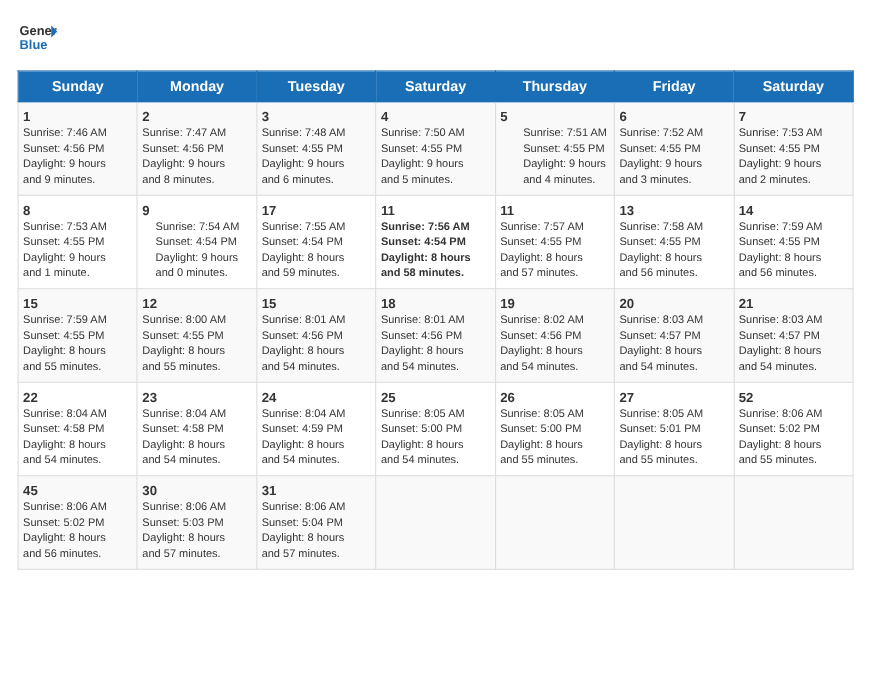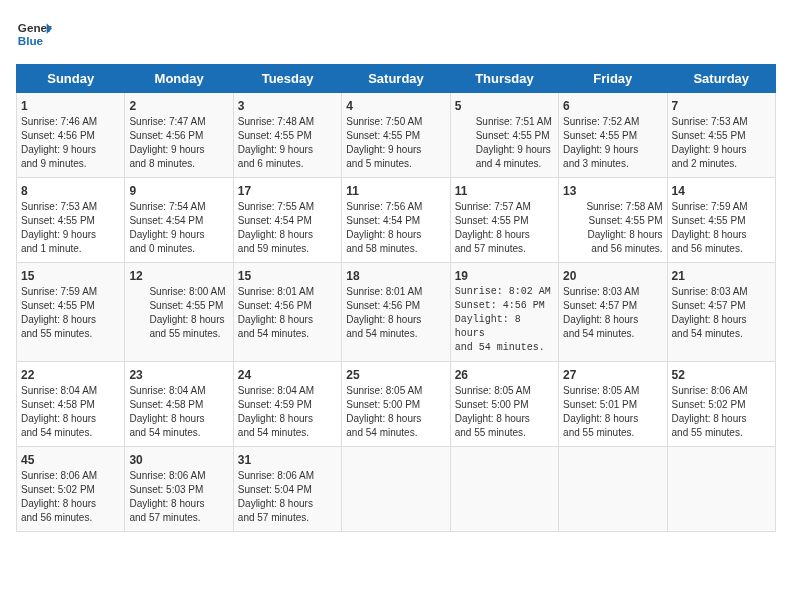--- a/index.html
+++ b/index.html
@@ -165,49 +165,49 @@
       <tr>
         <td>
           <span class="day-num">8</span>
           <div class="day-info" style="white-space: pre-line;">Sunrise: 7:53 AM
 Sunset: 4:55 PM
 Daylight: 9 hours
 and 1 minute.</div>
         </td>
         <td>
           <span class="day-num">9</span>
-          <div class="day-info" style="white-space: pre-line;">Sunrise: 7:54 AM
+          <div class="day-info" style="white-space: pre-line; margin-left: 12px;">Sunrise: 7:54 AM
 Sunset: 4:54 PM
 Daylight: 9 hours
 and 0 minutes.</div>
         </td>
         <td>
           <span class="day-num">17</span>
           <div class="day-info" style="white-space: pre-line;">Sunrise: 7:55 AM
 Sunset: 4:54 PM
 Daylight: 8 hours
 and 59 minutes.</div>
         </td>
         <td>
           <span class="day-num">11</span>
-          <div class="day-info" style="white-space: pre-line;">Sunrise: 7:56 AM
+          <div class="day-info" style="white-space: pre-line; font-weight: bold;">Sunrise: 7:56 AM
 Sunset: 4:54 PM
 Daylight: 8 hours
 and 58 minutes.</div>
         </td>
         <td>
           <span class="day-num">11</span>
           <div class="day-info" style="white-space: pre-line;">Sunrise: 7:57 AM
 Sunset: 4:55 PM
 Daylight: 8 hours
 and 57 minutes.</div>
         </td>
         <td>
           <span class="day-num">13</span>
-          <div class="day-info" style="white-space: pre-line; text-align: right;">Sunrise: 7:58 AM
+          <div class="day-info" style="white-space: pre-line;">Sunrise: 7:58 AM
 Sunset: 4:55 PM
 Daylight: 8 hours
 and 56 minutes.</div>
         </td>
         <td>
           <span class="day-num">14</span>
           <div class="day-info" style="white-space: pre-line;">Sunrise: 7:59 AM
 Sunset: 4:55 PM
 Daylight: 8 hours
 and 56 minutes.</div>
@@ -216,42 +216,42 @@
       <tr>
         <td>
           <span class="day-num">15</span>
           <div class="day-info" style="white-space: pre-line;">Sunrise: 7:59 AM
 Sunset: 4:55 PM
 Daylight: 8 hours
 and 55 minutes.</div>
         </td>
         <td>
           <span class="day-num">12</span>
-          <div class="day-info" style="white-space: pre-line; margin-left: 20px;">Sunrise: 8:00 AM
+          <div class="day-info" style="white-space: pre-line;">Sunrise: 8:00 AM
 Sunset: 4:55 PM
 Daylight: 8 hours
 and 55 minutes.</div>
         </td>
         <td>
           <span class="day-num">15</span>
           <div class="day-info" style="white-space: pre-line;">Sunrise: 8:01 AM
 Sunset: 4:56 PM
 Daylight: 8 hours
 and 54 minutes.</div>
         </td>
         <td>
           <span class="day-num">18</span>
           <div class="day-info" style="white-space: pre-line;">Sunrise: 8:01 AM
 Sunset: 4:56 PM
 Daylight: 8 hours
 and 54 minutes.</div>
         </td>
         <td>
           <span class="day-num">19</span>
-          <div class="day-info" style="white-space: pre-line; font-family: Liberation Mono, monospace;">Sunrise: 8:02 AM
+          <div class="day-info" style="white-space: pre-line;">Sunrise: 8:02 AM
 Sunset: 4:56 PM
 Daylight: 8 hours
 and 54 minutes.</div>
         </td>
         <td>
           <span class="day-num">20</span>
           <div class="day-info" style="white-space: pre-line;">Sunrise: 8:03 AM
 Sunset: 4:57 PM
 Daylight: 8 hours
 and 54 minutes.</div>

